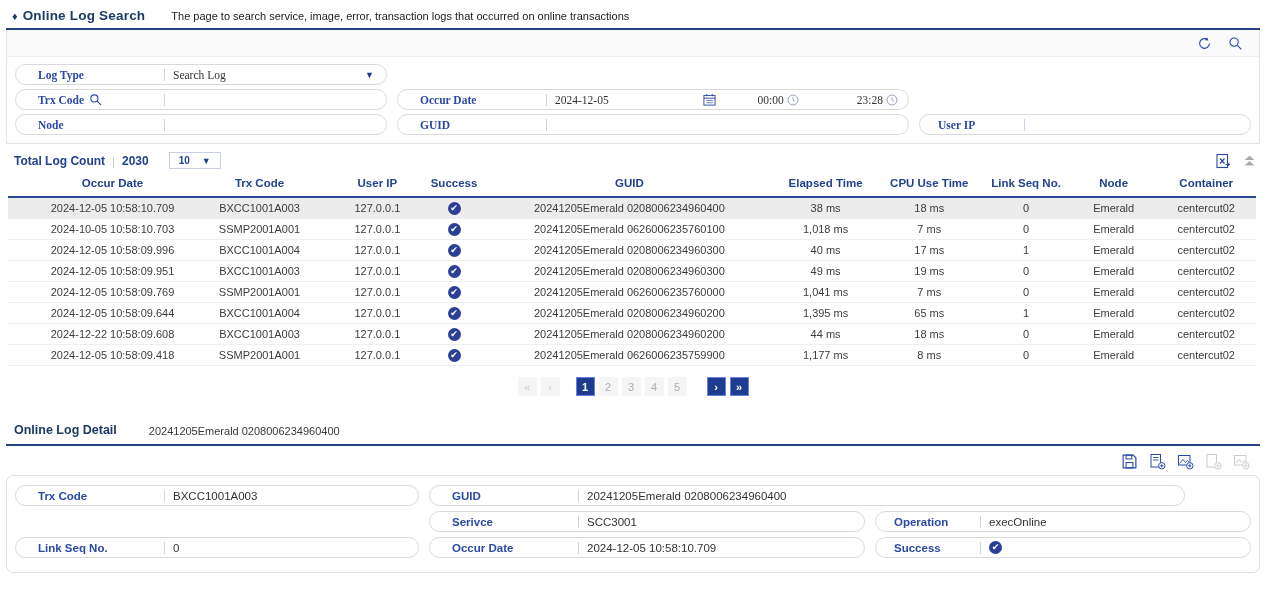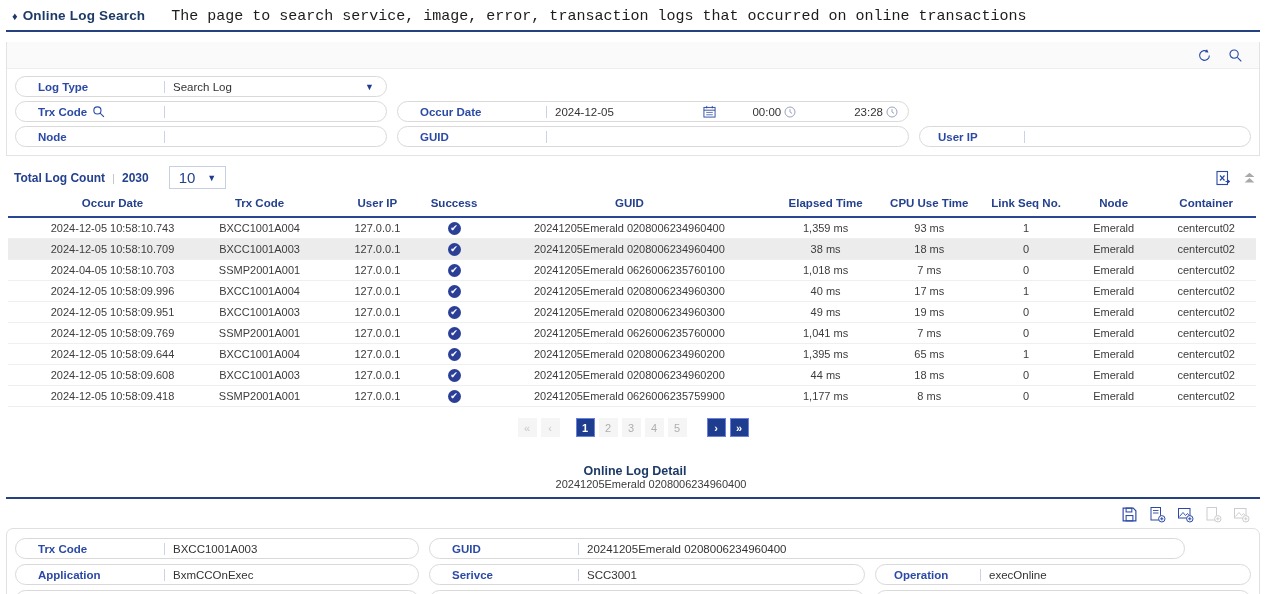--- a/index.html
+++ b/index.html
@@ -6,25 +6,25 @@
   html,body { background:#fff; }
   body {
     width: 1266px; min-height: 594px;
     font-family: "Liberation Sans", sans-serif;
     font-size: 11.5px; color: #333; overflow: hidden;
   }
   
   .page-header { display:flex; align-items:baseline; padding:8px 10px 5px 12px; }
   .page-header .bullet { color:#1d3a66; font-size:11px; margin-right:5px; }
   .page-title { color:#1d3a66; font-weight:bold; font-size:13.5px; letter-spacing:.2px; }
-  .page-subtitle { margin-left:26px; font-size:15px; color:#1c1c1c;font-family:Liberation Mono, monospace; }
+  .page-subtitle { margin-left:26px; font-size:11px; color:#1c1c1c; }
   .navy-rule { border:none; border-top:2px solid #26417f; margin:0 6px; }
 
   
-  .search-panel { margin:10px 6px; border:1px solid #e3e3e3; border-top:none; }
+  .search-panel { margin:0 6px; border:1px solid #e3e3e3; border-top:none;font-family:Liberation Serif, serif; }
   .panel-toolbar { height:27px; background:#fafafa; border-bottom:1px solid #eeeeee;
     display:flex; justify-content:flex-end; align-items:center; gap:16px; padding-right:16px; color:#2b4aa5; }
   .tool-ic { width:15px; height:15px; cursor:pointer; display:inline-flex; }
   .fields { padding:7px 8px 8px; display:grid; grid-template-columns:372px 512px 1fr; gap:4px 10px; }
   .f-logtype{grid-column:1;grid-row:1} .f-trx{grid-column:1;grid-row:2} .f-node{grid-column:1;grid-row:3}
   .f-occur{grid-column:2;grid-row:2} .f-guid{grid-column:2;grid-row:3} .f-userip{grid-column:3;grid-row:3}
 
   .pill { display:flex; align-items:center; border:1px solid #d9d9d9; border-radius:11px;
     height:21px; background:#fff; padding:0 10px 0 0; }
   .pill .lbl { color:#2b4aa5; font-weight:bold; padding-left:22px; width:148px; flex-shrink:0;
@@ -37,21 +37,21 @@
   .clock-ic { width:12px; height:12px; display:inline-flex; color:#9aa3c0; margin-left:3px; flex-shrink:0; }
   .val-date { width:148px; }
   .flex1 { flex:1; } .gap55 { width:58px; }
 
   
   .total-row { margin:8px 10px 2px 14px; display:flex; align-items:center; }
   .total-label, .total-count { color:#24418e; font-weight:bold; font-size:12px; }
   .lightsep { color:#c2c2c2; margin:0 7px; font-size:11px; }
   .pagesize-box { margin-left:20px; border:1px solid #c9cfe2; background:#fff; padding:2px 9px;
     display:flex; align-items:center; gap:12px; cursor:pointer; }
-  .pagesize-box .ps-val { color:#24418e; font-weight:normal; font-size:15px; }
+  .pagesize-box .ps-val { color:#24418e; font-weight:bold; font-size:10px; }
   .pagesize-box .caret { color:#1f3c8f; font-size:9px; }
   .total-actions { margin-left:auto; display:flex; align-items:center; gap:12px; }
   .excel-ic { width:16px; height:16px; color:#2b4aa5; cursor:pointer; display:inline-flex; }
   .collapse-ic { width:13px; height:13px; color:#a9a9a9; cursor:pointer; display:inline-flex; }
 
   
   .log-table { width:calc(100% - 18px); margin:2px 10px 0 8px; border-collapse:collapse; }
   .log-table th { color:#24418e; font-weight:bold; font-size:11.5px; padding:6px 2px 7px;
     border-bottom:2px solid #2a4694; text-align:center; white-space:nowrap; }
   .log-table td { font-size:11px; color:#3c3c3c; text-align:center; padding:3px 2px;
@@ -68,21 +68,21 @@
   .pagination { display:flex; justify-content:center; align-items:center; gap:4px; margin:11px 0 0; }
   .pg { width:19px; height:19px; font-size:11px; border:1px solid transparent; cursor:pointer;
     display:flex; align-items:center; justify-content:center; font-family:inherit; }
   .pg.disabled { background:#f5f5f5; color:#c7c7c7; }
   .pg.normal { background:#f5f5f5; color:#aeaeae; }
   .pg.active { background:#1e3d8f; color:#fff; border-color:#6a7fe0; font-weight:bold; }
   .pg.primary { background:#1e3d8f; color:#fff; border-color:#6a7fe0; font-weight:bold; }
   .pg.first-page { margin-left:0; } .pg.page-1 { margin-left:12px; } .pg.next { margin-left:16px; }
 
   
-  .detail-header { margin:27px 10px 0 14px; display:flex; align-items:center;flex-direction:column; }
+  .detail-header { margin:27px 10px 0 14px; display:flex; align-items:flex-end; }
   .detail-title { color:#1d3a66; font-weight:bold; font-size:12.5px; }
   .detail-guid { margin-left:32px; font-size:11px; color:#3a3a3a; }
   .detail-rule { border:none; border-top:2px solid #26417f; margin:7px 6px 0; }
   .detail-toolbar { display:flex; justify-content:flex-end; align-items:center; gap:11px; margin:7px 16px 5px; }
   .dt-ic { width:17px; height:17px; color:#2b4aa5; cursor:pointer; display:inline-flex; }
   .dt-ic.off { color:#cccccc; cursor:default; }
   .detail-box { margin:0 6px; border:1px solid #e0e0e0; border-radius:7px; padding:9px 8px 14px;
     display:grid; grid-template-columns:404px 436px 1fr; gap:5px 10px; }
   .d-trx{grid-column:1;grid-row:1} .d-guid{grid-column:2/4;grid-row:1;margin-right:66px}
   .d-app{grid-column:1;grid-row:2} .d-svc{grid-column:2;grid-row:2} .d-op{grid-column:3;grid-row:2}
@@ -223,49 +223,36 @@
         <th class="col-success">Success</th>
         <th class="col-guid">GUID</th>
         <th class="col-elapsed_time">Elapsed Time</th>
         <th class="col-cpu_use_time">CPU Use Time</th>
         <th class="col-link_seq_no">Link Seq No.</th>
         <th class="col-node">Node</th>
         <th class="col-container">Container</th>
       </tr>
   </thead>
   <tbody>
-      <tr>
-        <td class="col-gutter"></td>
-        <td class="col-occur_date">2024-12-05 10:58:10.743</td>
-        <td class="col-trx_code">BXCC1001A004</td>
-        <td class="col-user_ip">127.0.0.1</td>
-        <td class="col-success"><span class="check-icon">✔</span></td>
-        <td class="col-guid">20241205Emerald 0208006234960400</td>
-        <td class="col-elapsed_time">1,359 ms</td>
-        <td class="col-cpu_use_time">93 ms</td>
-        <td class="col-link_seq_no">1</td>
-        <td class="col-node">Emerald</td>
-        <td class="col-container">centercut02</td>
-      </tr>
       <tr class="selected">
         <td class="col-gutter"></td>
         <td class="col-occur_date">2024-12-05 10:58:10.709</td>
         <td class="col-trx_code">BXCC1001A003</td>
         <td class="col-user_ip">127.0.0.1</td>
         <td class="col-success"><span class="check-icon">✔</span></td>
         <td class="col-guid">20241205Emerald 0208006234960400</td>
         <td class="col-elapsed_time">38 ms</td>
         <td class="col-cpu_use_time">18 ms</td>
         <td class="col-link_seq_no">0</td>
         <td class="col-node">Emerald</td>
         <td class="col-container">centercut02</td>
       </tr>
       <tr>
         <td class="col-gutter"></td>
-        <td class="col-occur_date">2024-04-05 10:58:10.703</td>
+        <td class="col-occur_date">2024-10-05 10:58:10.703</td>
         <td class="col-trx_code">SSMP2001A001</td>
         <td class="col-user_ip">127.0.0.1</td>
         <td class="col-success"><span class="check-icon">✔</span></td>
         <td class="col-guid">20241205Emerald 0626006235760100</td>
         <td class="col-elapsed_time">1,018 ms</td>
         <td class="col-cpu_use_time">7 ms</td>
         <td class="col-link_seq_no">0</td>
         <td class="col-node">Emerald</td>
         <td class="col-container">centercut02</td>
       </tr>
@@ -316,21 +303,21 @@
         <td class="col-success"><span class="check-icon">✔</span></td>
         <td class="col-guid">20241205Emerald 0208006234960200</td>
         <td class="col-elapsed_time">1,395 ms</td>
         <td class="col-cpu_use_time">65 ms</td>
         <td class="col-link_seq_no">1</td>
         <td class="col-node">Emerald</td>
         <td class="col-container">centercut02</td>
       </tr>
       <tr>
         <td class="col-gutter"></td>
-        <td class="col-occur_date">2024-12-05 10:58:09.608</td>
+        <td class="col-occur_date">2024-12-22 10:58:09.608</td>
         <td class="col-trx_code">BXCC1001A003</td>
         <td class="col-user_ip">127.0.0.1</td>
         <td class="col-success"><span class="check-icon">✔</span></td>
         <td class="col-guid">20241205Emerald 0208006234960200</td>
         <td class="col-elapsed_time">44 ms</td>
         <td class="col-cpu_use_time">18 ms</td>
         <td class="col-link_seq_no">0</td>
         <td class="col-node">Emerald</td>
         <td class="col-container">centercut02</td>
       </tr>
@@ -414,25 +401,20 @@
   <div class="pill d-trx">
     <span class="lbl">Trx Code</span>
       <span class="sep"></span>
     <span class="val">BXCC1001A003</span>
   </div>
   <div class="pill d-guid">
     <span class="lbl">GUID</span>
       <span class="sep"></span>
     <span class="val">20241205Emerald 0208006234960400</span>
   </div>
-  <div class="pill d-app">
-    <span class="lbl">Application</span>
-      <span class="sep"></span>
-    <span class="val">BxmCCOnExec</span>
-  </div>
   <div class="pill d-svc">
     <span class="lbl">Serivce</span>
       <span class="sep"></span>
     <span class="val">SCC3001</span>
   </div>
   <div class="pill narrow-lbl d-op">
     <span class="lbl">Operation</span>
       <span class="sep"></span>
     <span class="val">execOnline</span>
   </div>

